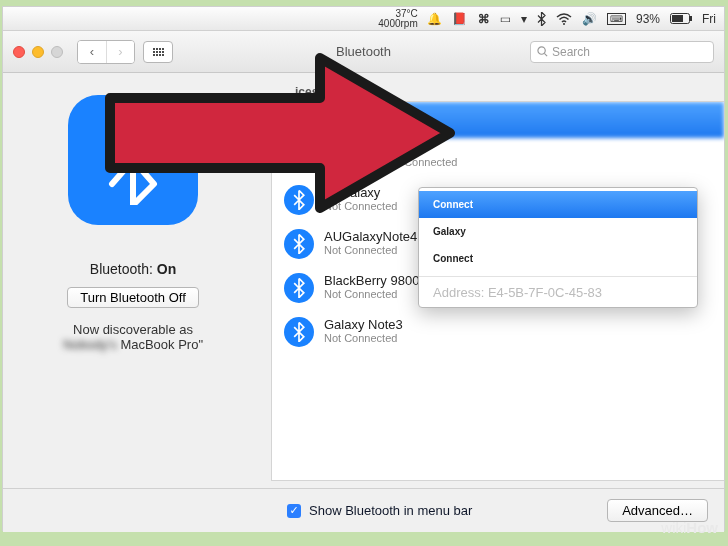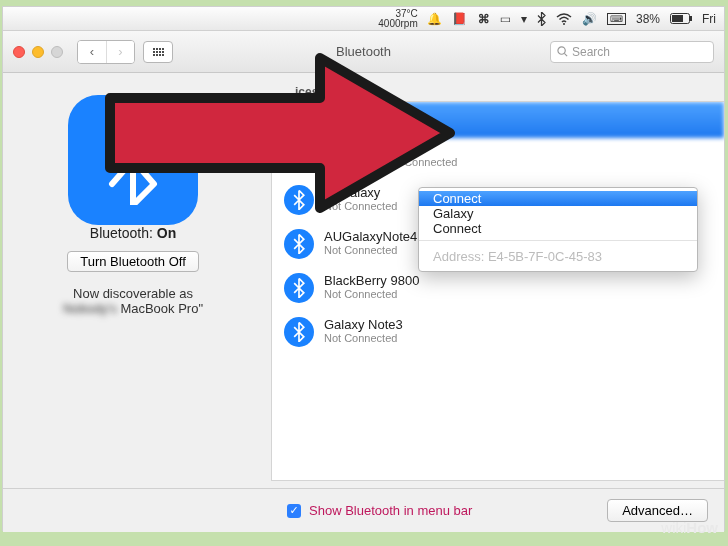--- a/index.html
+++ b/index.html
@@ -15,48 +15,48 @@
     .tl.red { background: #ff5f57; border: 1px solid #e24b40; }
     .tl.yel { background: #fdbc2c; border: 1px solid #e0a528; }
     .tl.grn { background: #d6d6d6; border: 1px solid #bdbdbd; }
     .segbtn { display: flex; border: 1px solid #b6b6b6; border-radius: 4px; overflow: hidden; background: #fff; }
     .segbtn button { width: 28px; height: 22px; border: none; background: #fff; color: #6a6a6a; font-size: 13px; cursor: pointer; }
     .segbtn button + button { border-left: 1px solid #ddd; }
     .gridbtn { margin-left: 8px; width: 30px; height: 22px; border: 1px solid #b6b6b6; border-radius: 4px; background: #fff; display: flex; align-items: center; justify-content: center; }
     .grid-icon { display: grid; grid-template-columns: repeat(4,2px); grid-template-rows: repeat(3,2px); gap: 1px; }
     .grid-icon i { background: #4a4a4a; }
     .title { position: absolute; left: 50%; transform: translateX(-50%); font-size: 13px; color: #555; }
-    .search { margin-left: auto; width: 164px; height: 22px; border: 1px solid #c7c7c7; border-radius: 4px; background: #fff; display: flex; align-items: center; padding: 0 6px; gap: 4px; color: #9a9a9a; font-size: 12px; }
+    .search { margin-left: auto; width: 184px; height: 22px; border: 1px solid #c7c7c7; border-radius: 4px; background: #fff; display: flex; align-items: center; padding: 0 6px; gap: 4px; color: #9a9a9a; font-size: 12px; }
     .content { display: flex; height: calc(100% - 64px - 44px); }
     .left { width: 260px; display: flex; flex-direction: column; align-items: center; padding-top: 22px; }
     .bt-badge { width: 130px; height: 130px; border-radius: 30px; background: #1a82ff; display: flex; align-items: center; justify-content: center; }
     .bt-svg { width: 60px; height: 90px; }
-    .bt-status { font-size: 14px; color: #222; }
+    .bt-status { margin-top: 36px; font-size: 14px; color: #222; }
     .bt-status b { font-weight: 600; }
     .bt-toggle { margin-top: 10px; padding: 2px 12px; font-size: 13px; border: 1px solid #b6b6b6; border-radius: 4px; background: linear-gradient(#fff,#f3f3f3); cursor: pointer; }
     .discov { margin-top: 14px; font-size: 13px; color: #333; text-align: center; }
     .discov .blur { filter: blur(3px); display: inline-block; }
     .right { flex: 1; padding: 12px 0 0 0; position: relative; }
     .dev-header { font-size: 12px; font-weight: 600; color: #545454; padding: 0 10px 2px 10px; }
     .dev-list { border: 1px solid #d4d4d4; border-right: none; background: #fff; margin-left: 8px; height: 380px; overflow: hidden; }
     .sel-row { height: 36px; background: linear-gradient(#4ea2ff,#1d78f0); filter: blur(2px); }
     .dev { display: flex; align-items: flex-start; gap: 10px; padding: 7px 12px; }
     .dev .ic { width: 30px; height: 30px; border-radius: 50%; background: #1a82ff; display: flex; align-items: center; justify-content: center; flex-shrink: 0; }
     .dev .ic svg { width: 12px; height: 20px; }
     .dev .txt { display: flex; flex-direction: column; }
     .dev .nm { font-size: 13px; color: #222; }
     .dev .st { font-size: 11px; color: #8a8a8a; }
     .ctx { position: absolute; top: 114px; left: 155px; width: 280px; background: #fff; border: 1px solid #b8b8b8; border-radius: 4px; box-shadow: 0 6px 20px rgba(0,0,0,0.25); padding: 3px 0; z-index: 40; }
-    .ctx .item { padding: 0 14px; font-size: 13px; color: #222; }
+    .ctx .item { padding: 8px 14px; font-size: 10px; color: #222; font-weight: bold; }
     .ctx .item.sel { background: linear-gradient(#4ea2ff,#1d78f0); color: #fff; }
     .ctx .sep { height: 1px; background: #e2e2e2; margin: 4px 0; }
     .ctx .addr { padding: 4px 14px; font-size: 13px; color: #bcbcbc; }
     .bottom { height: 44px; border-top: 1px solid #d0d0d0; background: #f0f0f0; display: flex; align-items: center; padding: 0 16px; gap: 8px; }
     .cb { width: 14px; height: 14px; border-radius: 3px; background: #2b7fff; display: flex; align-items: center; justify-content: center; color: #fff; font-size: 11px; }
-    .cb-label { font-size: 13px; color: #be185d; }
+    .cb-label { font-size: 13px; color: #0f172a; }
     .adv { margin-left: auto; padding: 3px 14px; font-size: 13px; border: 1px solid #b6b6b6; border-radius: 4px; background: linear-gradient(#fff,#f0f0f0); cursor: pointer; }
     .arrow { position: absolute; top: 48px; left: 100px; z-index: 50; pointer-events: none; }
     .wm { position: absolute; bottom: 10px; right: 10px; font-size: 15px; color: #e9e9e9; font-weight: 300; z-index: 60; }
     .wm b { font-weight: 600; }
   </style>
 </head>
 <body>
 
 <div class="window">
   <div class="menubar">
@@ -76,21 +76,21 @@
         </svg>
     </span>
     <span class="mi">
       <svg width="16" height="12" viewBox="0 0 16 12">
           <path d="M1 4 Q8 -2 15 4 M3.5 6.5 Q8 2 12.5 6.5 M6 9 Q8 7 10 9" stroke="#333" stroke-width="1.5" fill="none"></path>
           <circle cx="8" cy="11" r="1" fill="#333"></circle>
         </svg>
     </span>
     <span class="mi">🔊</span>
     <span class="mi" style="border:1px solid #333;padding:0 2px;font-size:9px;">⌨</span>
-    <span class="mi">38%</span>
+    <span class="mi">93%</span>
     <span class="mi">
       <svg width="22" height="11" viewBox="0 0 22 11">
           <rect x="0.5" y="0.5" width="19" height="10" rx="2" fill="none" stroke="#333"></rect>
           <rect x="2" y="2" width="11" height="7" fill="#333"></rect>
           <rect x="20" y="3" width="2" height="5" fill="#333"></rect>
         </svg>
     </span>
     <span class="mi">Fri</span>
   </div>
 

